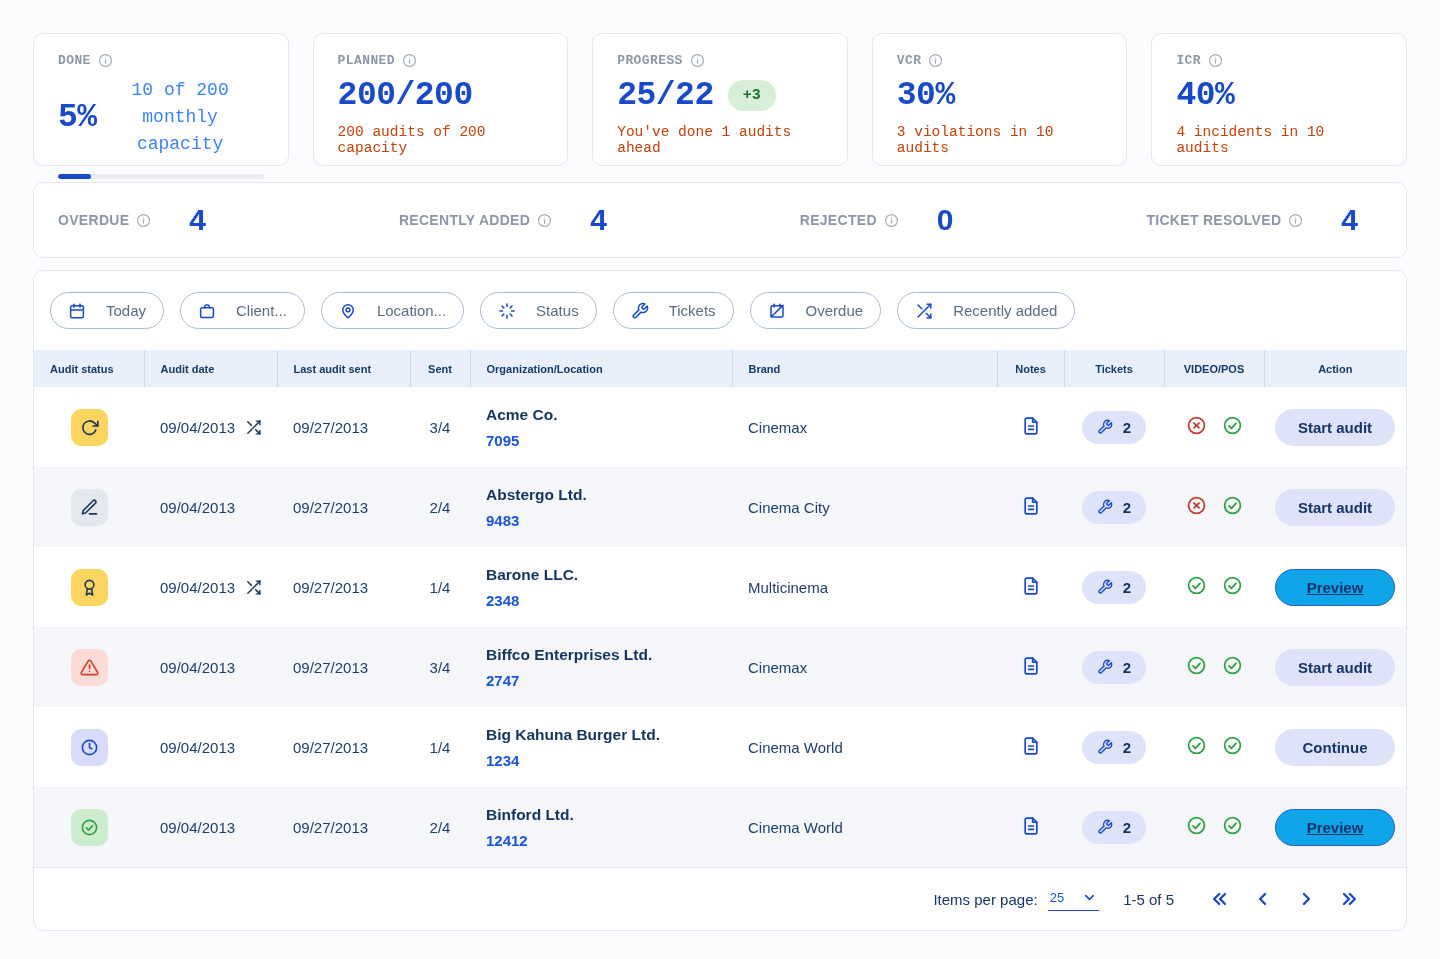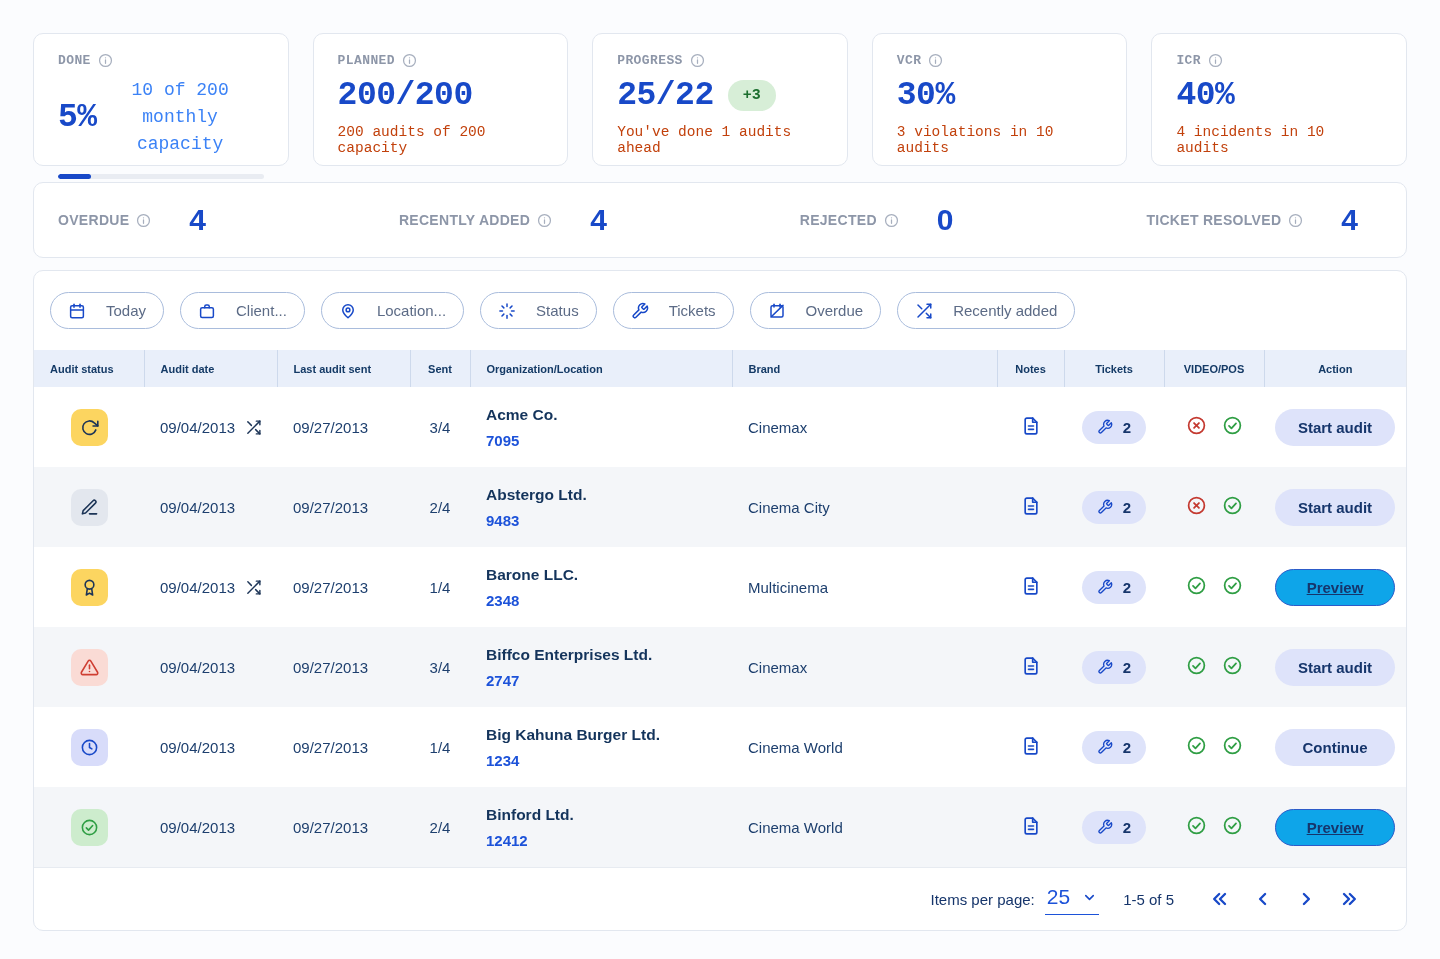--- a/index.html
+++ b/index.html
@@ -78,23 +78,23 @@
 
   .btn { min-width:120px; height:37px; border-radius:19px; font-size:15px; font-weight:600; font-family:inherit;
     cursor:pointer; color:#16356b; }
   .btn-filled { background:#dee3fa; border:none; }
   .btn-outline { background:#0ea5e9; border:1.5px solid #2c5bc9;text-decoration:underline; }
 
   
   .table-footer { height:63px; border-top:1px solid #e7ebf1; display:flex; align-items:center; justify-content:flex-end;
     gap:24px; padding-right:42px; font-size:15px; color:#16356b; }
   .ipp { display:flex; align-items:center; gap:10px; }
-  .ipp-select { display:flex; align-items:center; gap:12px; color:#1c52d9; border-bottom:1.5px solid #1c52d9;
+  .ipp-select { display:flex; align-items:center; gap:18px; color:#1c52d9; border-bottom:1.5px solid #1c52d9;
     padding:2px 2px 5px; cursor:pointer; background:none; border-top:none; border-left:none; border-right:none;
-    font-family:inherit; font-size:21px; }
+    font-family:inherit; font-size:13px; }
   .ipp-select .ic { width:15px; height:15px; color:#1849c8; }
   .pager { display:flex; align-items:center; gap:12px; margin-left:6px; }
   .pg { width:31px; height:31px; display:flex; align-items:center; justify-content:center; color:#1849c8;
     background:none; border:none; cursor:pointer; }
   .pg .ic { width:20px; height:20px; }
 </style>
 </head>
 <body>
 
 <svg width="0" height="0" style="position:absolute" aria-hidden="true">

